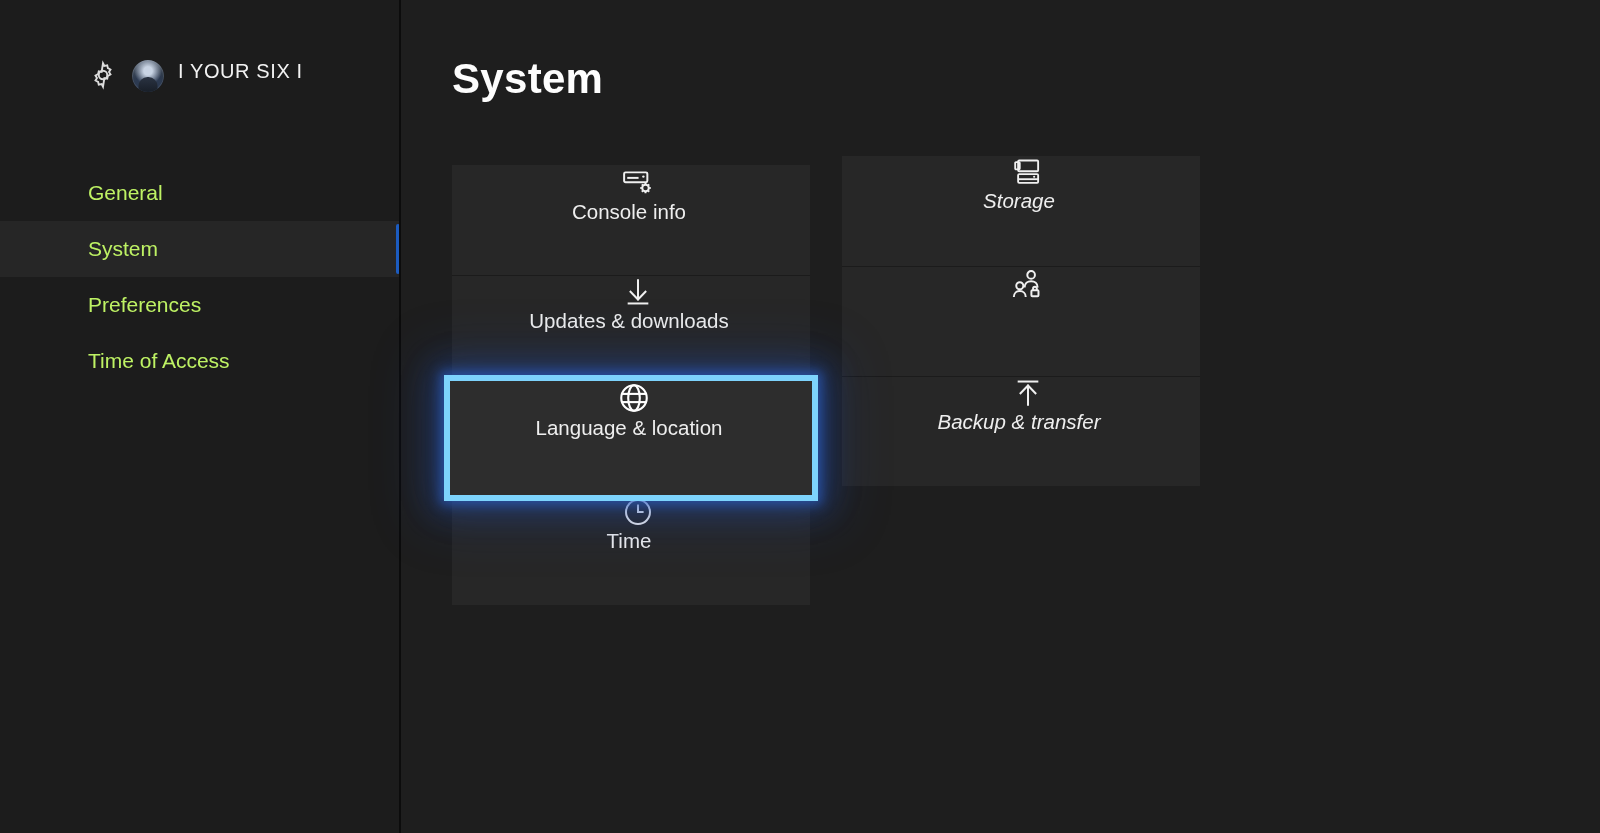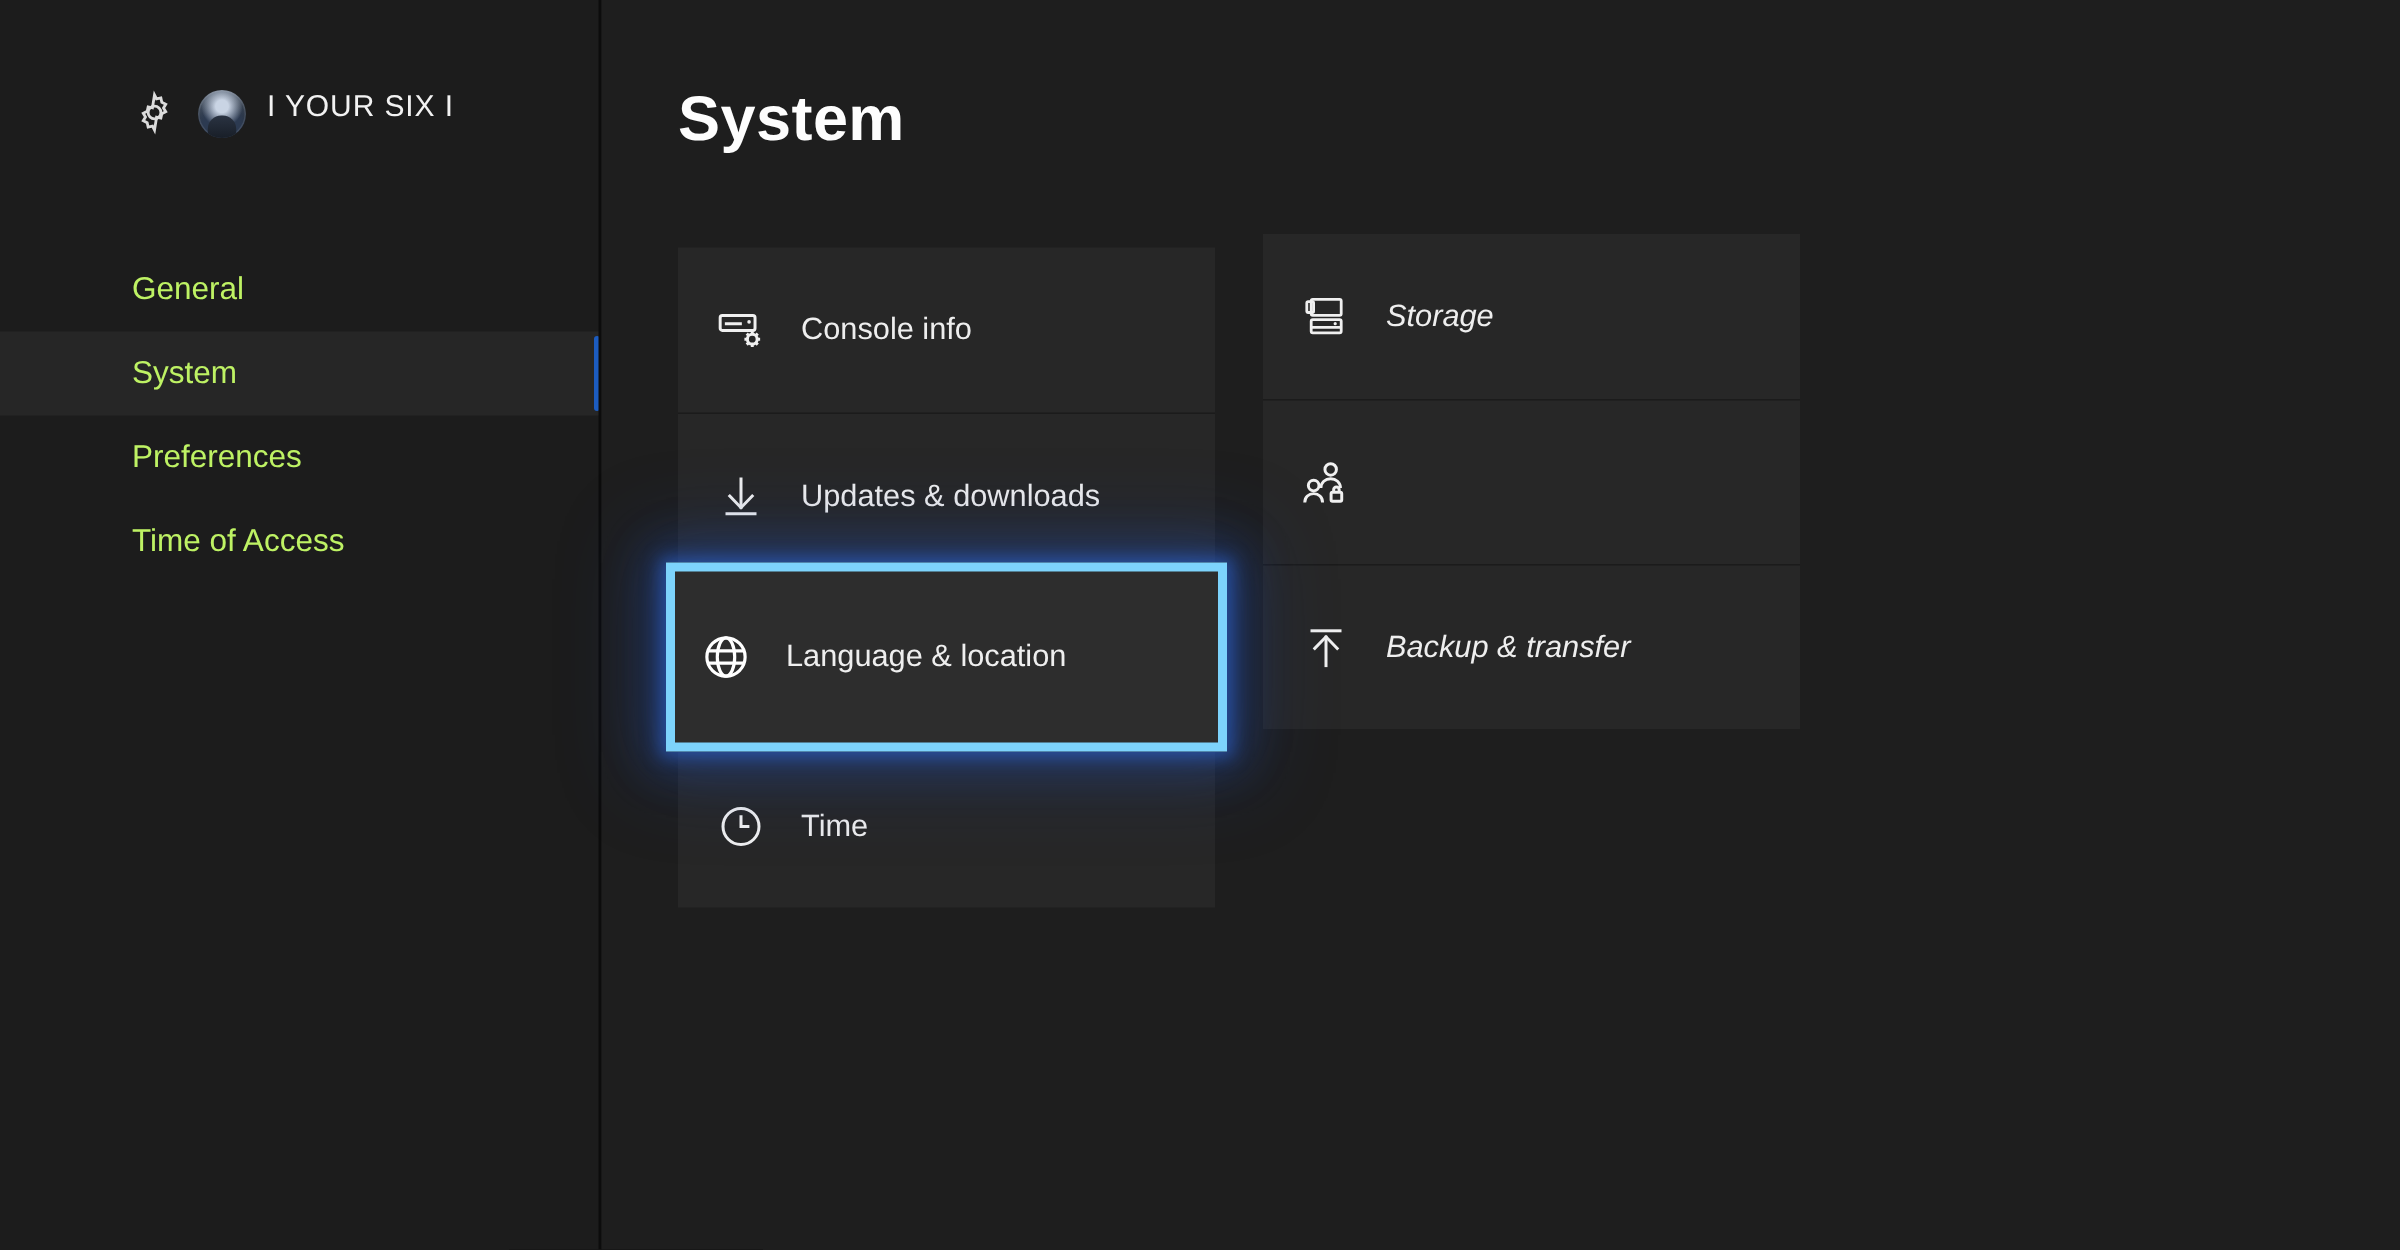--- a/index.html
+++ b/index.html
@@ -112,20 +112,21 @@
   }
   #col-1 { left: 51px; top: 165px; }
   #col-2 { left: 441px; top: 156px; font-style: italic; }
 
   .tile {
     position: relative;
     height: 110px;
     display: flex;
     align-items: center;
     box-sizing: border-box;
+    flex-direction: column;
   }
   .tile + .tile { border-top: 1px solid #1b1b1b; }
   .tile .tile-icon {
     width: 56px;
     margin-left: 14px;
     display: flex;
     align-items: center;
     justify-content: center;
     flex: none;
   }

